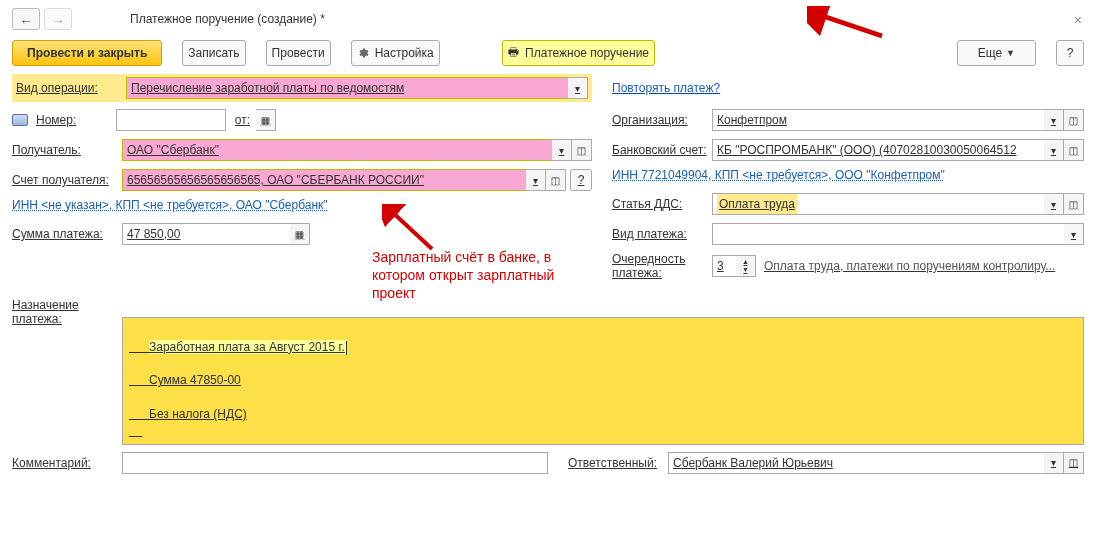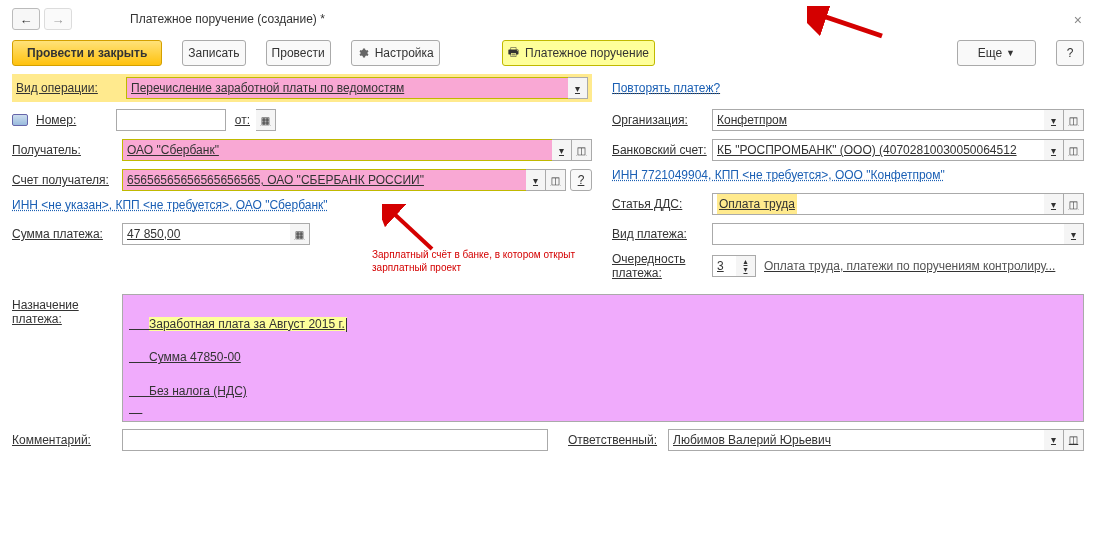--- a/index.html
+++ b/index.html
@@ -71,32 +71,33 @@
     width: 20px; height: 22px; border: 1px solid #aaa; background: #f5f5f5;
     display: flex; align-items: center; justify-content: center;
     font-size: 10px; cursor: pointer; border-left: none;
   }
   .sbtn + .sbtn { }
   .link { color: #1a5fb4; text-decoration: underline dotted; cursor: pointer; }
   .link-row { margin: 4px 0 10px 0; }
   .num-input { text-align: right; width: 150px; }
   .textarea {
     border: 1px solid #aaa; min-height: 78px; padding: 4px 6px;
-    font-size: 12px; background: #f0abfc; white-space: pre-wrap; line-height: 1.4;
+    font-size: 12px; background: #fde047; white-space: pre-wrap; line-height: 1.4;
     flex: 1;
+    margin-top: 23px;
   }
   .textarea .hl-line { background: #feff9a; display: inline; }
   .checkbox { width: 15px; height: 15px; border: 1px solid #888; border-radius: 2px; background: #fff; display: inline-block; }
   .small-icon { width: 14px; height: 10px; display: inline-block; }
   .arrow-annot {
     position: absolute; color: #d40000; font-weight: bold; pointer-events: none;
   }
   .arrow-annot svg { display:block; }
   .red-note {
-    position: absolute; color: #d40000; font-size: 10px; line-height: 1.3;
+    position: absolute; color: #d40000; font-size: 14px; line-height: 1.3;
     width: 220px;
   }
   .cursor-bar::after { content: ""; display: inline-block; width: 1px; height: 14px; background: #333; vertical-align: middle; margin-left: 1px; }
   .gear { width:12px; height:12px; }
 </style>
 </head>
 <body>
 
 <div class="window">
   <span class="close-x">×</span>
@@ -275,18 +276,18 @@
     </div>
   </div>
 
 
   <div class="row" style="margin-top:6px">
     <div class="lbl">Комментарий:</div>
     <div class="input" style="flex:1"></div>
     <div style="width:20px"></div>
     <div style="width:100px">Ответственный:</div>
     <div class="select-wrap" style="flex:1">
-      <div class="input">Любимов Валерий Юрьевич</div>
+      <div class="input">Сбербанк Валерий Юрьевич</div>
       <div class="sbtn">▾</div>
       <div class="sbtn">◫</div>
     </div>
   </div>
 </div>
 
 </body></html>

